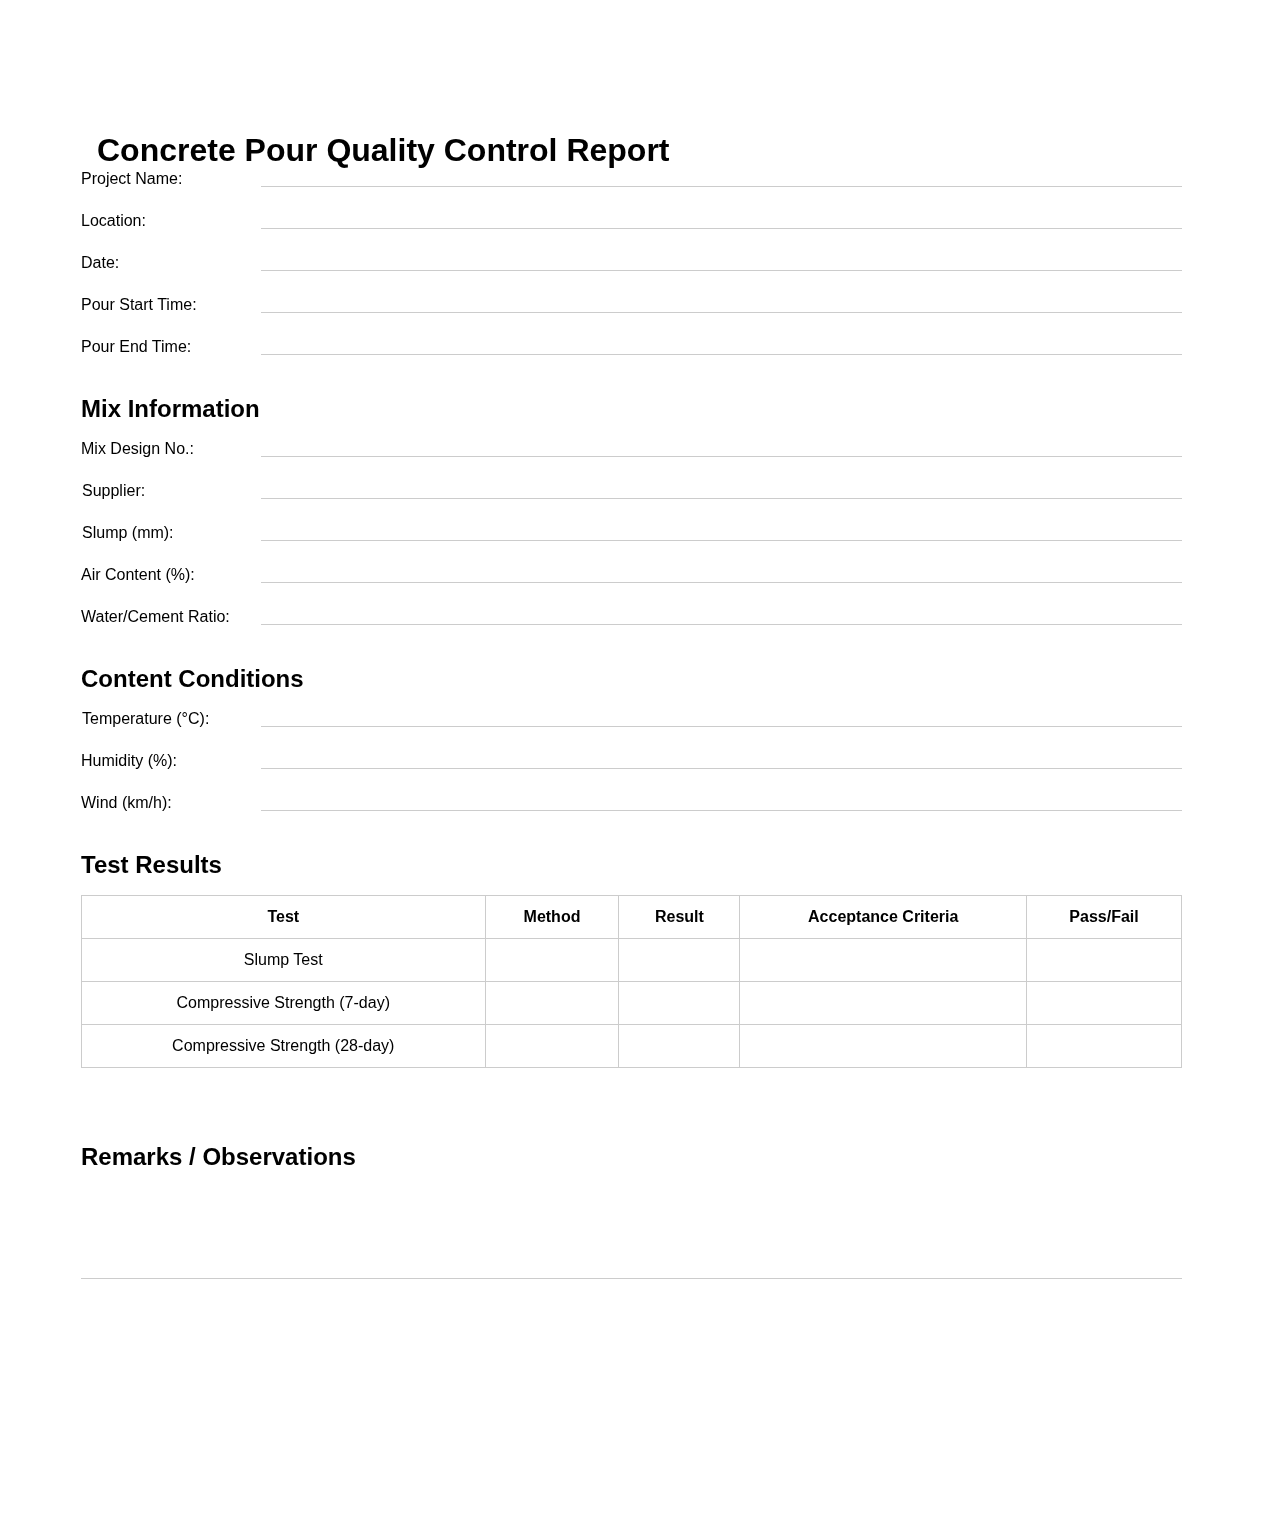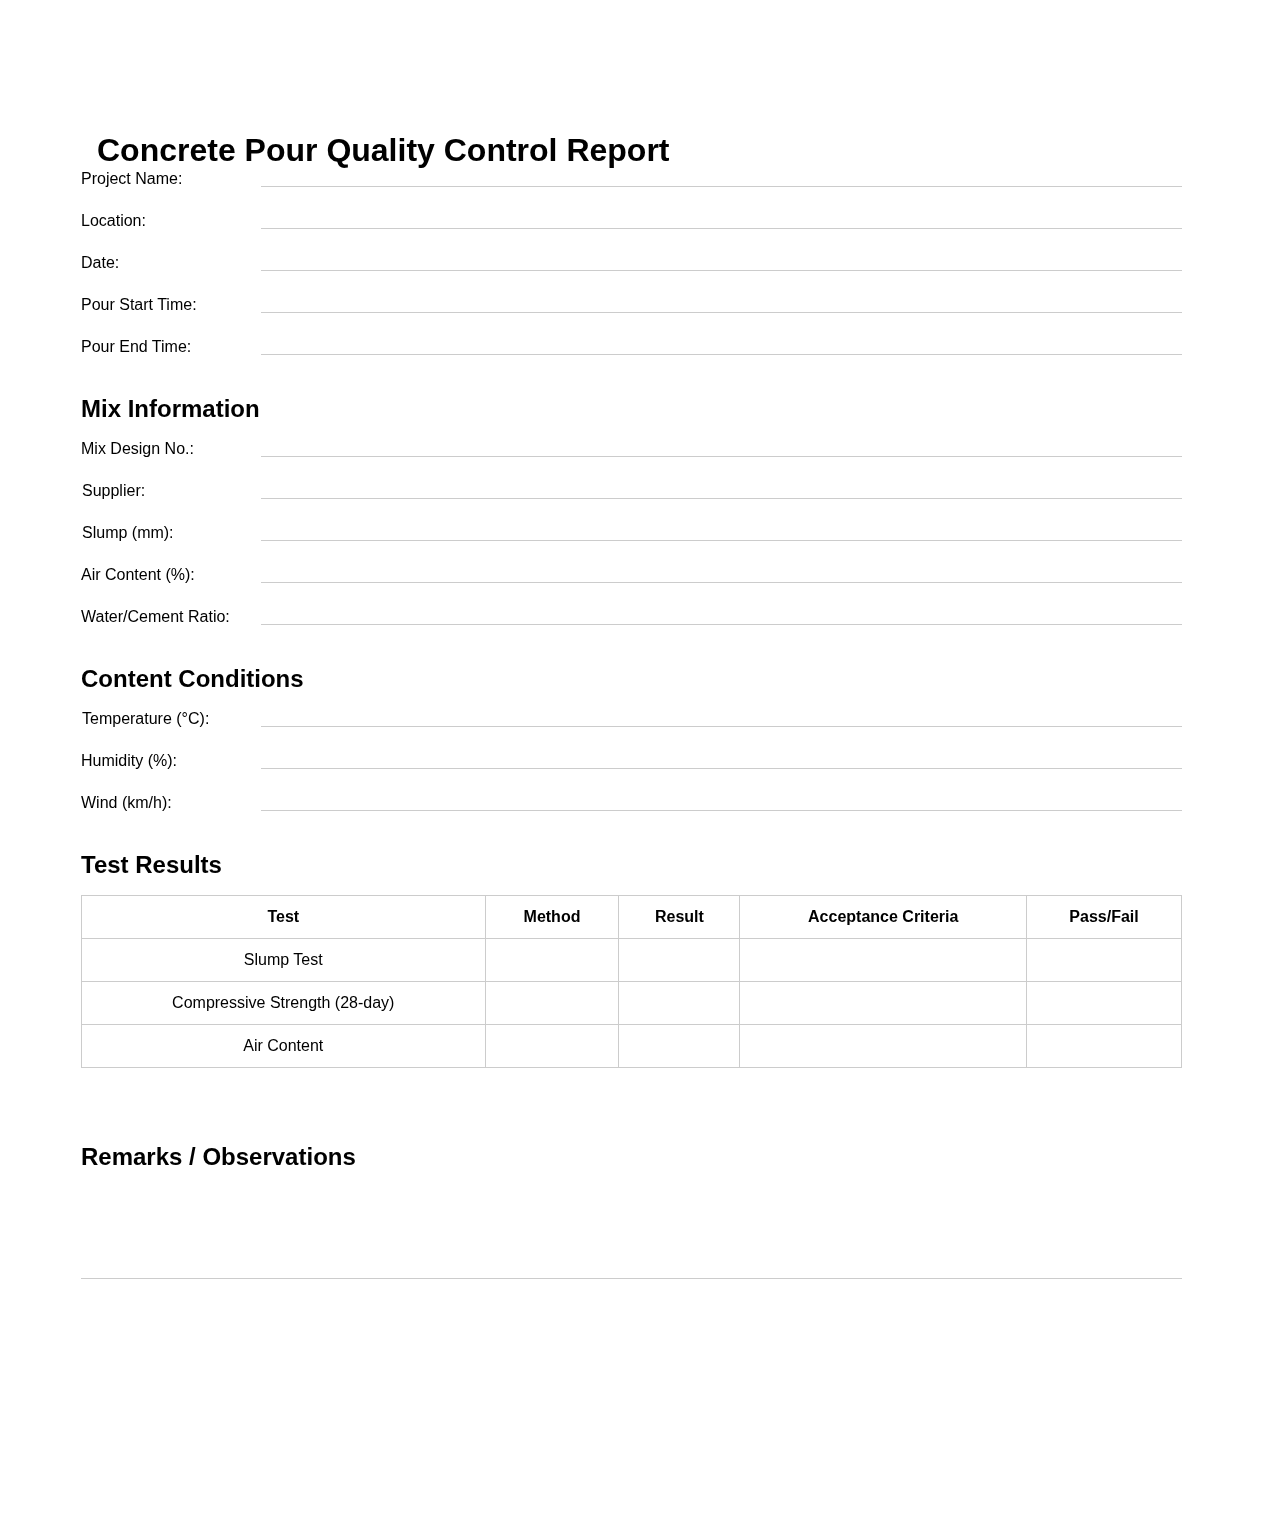--- a/index.html
+++ b/index.html
@@ -127,28 +127,28 @@
     </thead>
     <tbody>
       <tr>
         <td>Slump Test</td>
         <td></td>
         <td></td>
         <td></td>
         <td></td>
       </tr>
       <tr>
-        <td>Compressive Strength (28-day)</td>
+        <td>Compressive Strength (7-day)</td>
         <td></td>
         <td></td>
         <td></td>
         <td></td>
       </tr>
       <tr>
-        <td>Air Content</td>
+        <td>Compressive Strength (28-day)</td>
         <td></td>
         <td></td>
         <td></td>
         <td></td>
       </tr>
     </tbody>
   </table>
 
   <h2 style="top:1142px">Remarks / Observations</h2>
   <div class="remarks">

